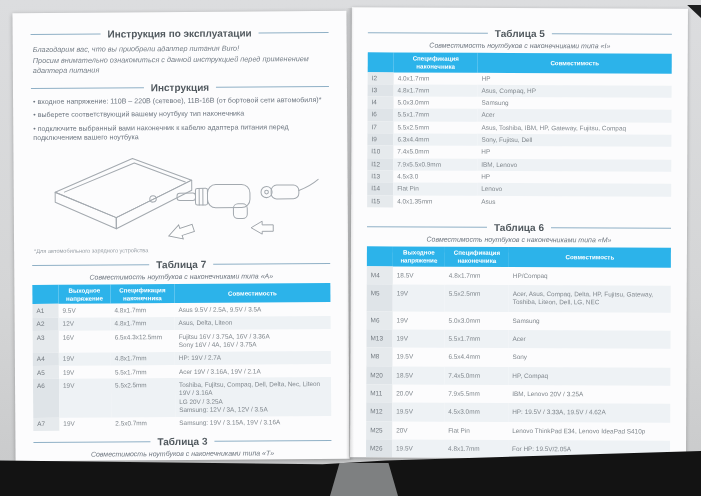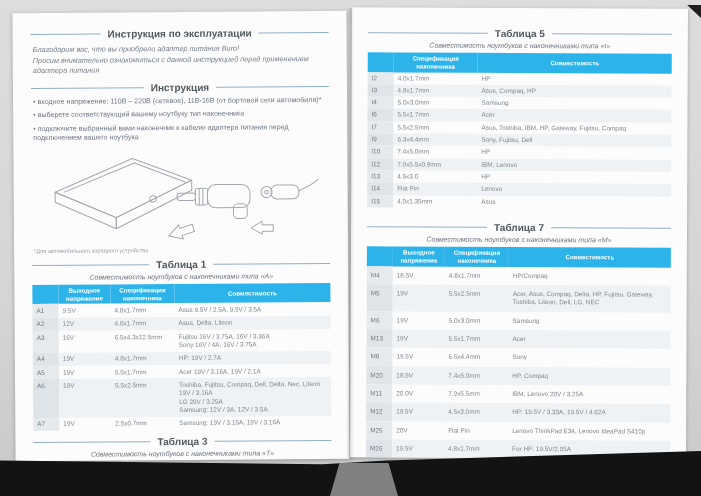--- a/index.html
+++ b/index.html
@@ -100,21 +100,21 @@
         </g>
         <g>
           <polygon class="arrow" points="226,88 238,81 238,85 250,85 250,92 238,92 238,95"></polygon>
         </g>
       </svg>
     </div>
     <div class="footnote">*Для автомобильного зарядного устройства</div>
 
     <div class="sechead">
       <span class="rule"></span>
-      <span class="sectitle">Таблица 1</span>
+      <span class="sectitle">Таблица 7</span>
       <span class="rule"></span>
     </div>
     <div class="tsubtitle">Совместимость ноутбуков с наконечниками типа «А»</div>
     <div class="tablewrap" data-table="0">
         <table>
           <colgroup>
             <col class="c-code">
             <col class="c-volt">
             <col class="c-spec">
             <col>
@@ -279,21 +279,21 @@
               <td class="code">I15</td>
               <td>4.0x1.35mm</td>
               <td>Asus</td>
             </tr>
           </tbody>
         </table>
       </div>
 
     <div class="sechead" style="margin-top:14px;">
       <span class="rule"></span>
-      <span class="sectitle">Таблица 7</span>
+      <span class="sectitle">Таблица 6</span>
       <span class="rule"></span>
     </div>
     <div class="tsubtitle">Совместимость ноутбуков с наконечниками типа «М»</div>
     <div class="tablewrap" data-table="3">
         <table>
           <colgroup>
             <col class="c-code">
             <col class="c-volt">
             <col class="c-spec">
             <col>

